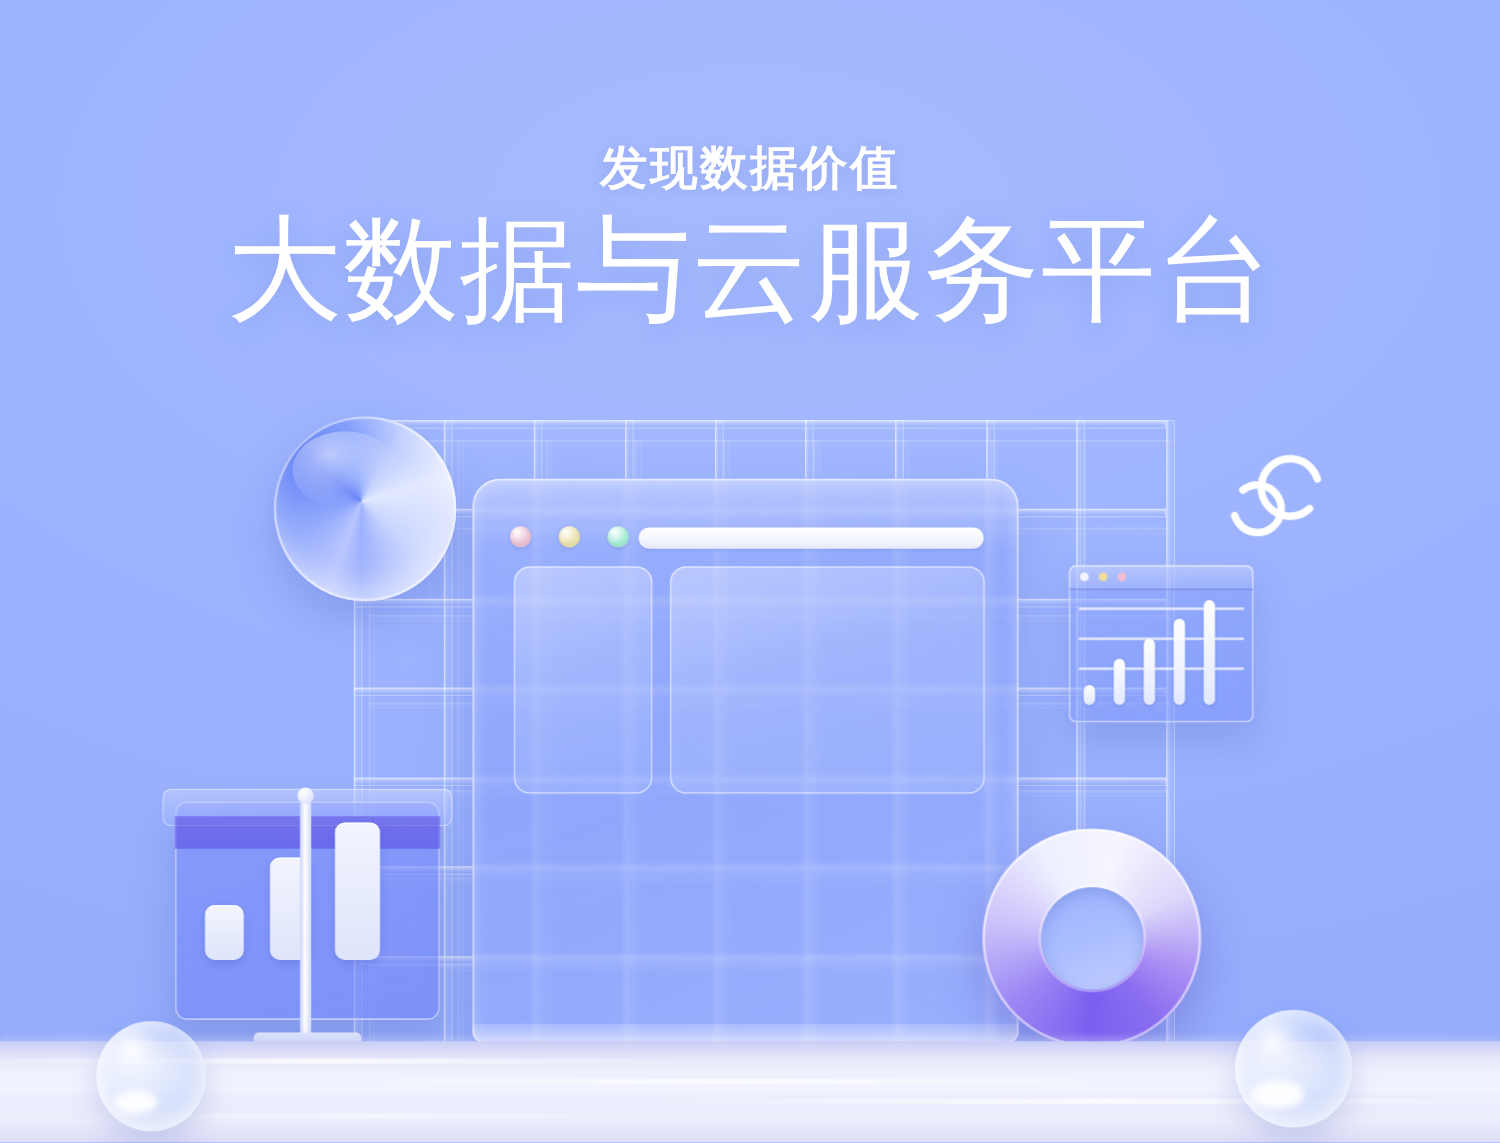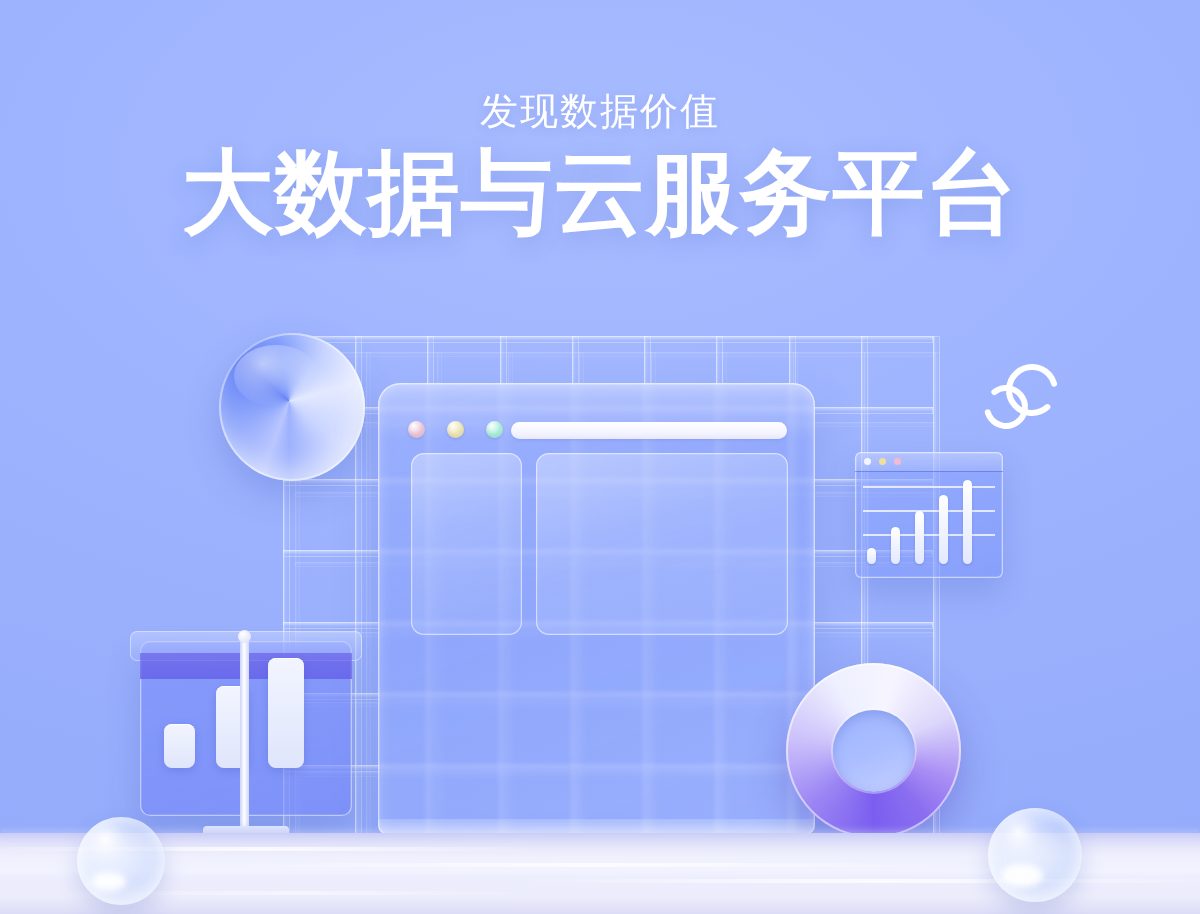--- a/index.html
+++ b/index.html
@@ -128,24 +128,24 @@
   .sphere{position:absolute;border-radius:50%;
     background:
       radial-gradient(circle at 32% 26%,rgba(255,255,255,.95) 0%,rgba(235,242,255,.62) 22%,rgba(196,214,252,.45) 52%,rgba(170,192,248,.55) 78%,rgba(214,228,255,.78) 100%);
     box-shadow:inset 0 -8px 18px rgba(255,255,255,.75),
                inset 0 6px 16px rgba(255,255,255,.5),
                0 10px 22px rgba(66,88,185,.20);}
   .sphereHi{position:absolute;border-radius:50%;background:rgba(255,255,255,.92);filter:blur(3px);}
 
   
   .textwrap{position:absolute;left:0;right:0;top:0;text-align:center;z-index:40;}
-  .eyebrow{margin:0;padding-top:92px;font-size:38px;line-height:1;color:#ffffff;
-    font-weight:400;letter-spacing:2px;text-shadow:0 2px 10px rgba(70,90,190,.18);}
+  .eyebrow{margin:0;padding-top:116px;font-size:38px;line-height:1;color:#ffffff;
+    font-weight:700;letter-spacing:2px;text-shadow:0 2px 10px rgba(70,90,190,.18);}
   .headline{margin:16px 0 0;font-size:92px;line-height:1.02;color:#ffffff;
-    font-weight:700;letter-spacing:1px;
+    font-weight:400;letter-spacing:1px;
     text-shadow:0 6px 22px rgba(64,86,190,.22);}
   .subline{margin:10px 0 0;font-size:27px;line-height:1;color:#ffffff;
     font-weight:300;letter-spacing:16px;text-indent:16px;
     text-shadow:0 2px 8px rgba(70,90,190,.16);}
 </style>
 </head>
 <body>
 
 <div class="stage">
 

